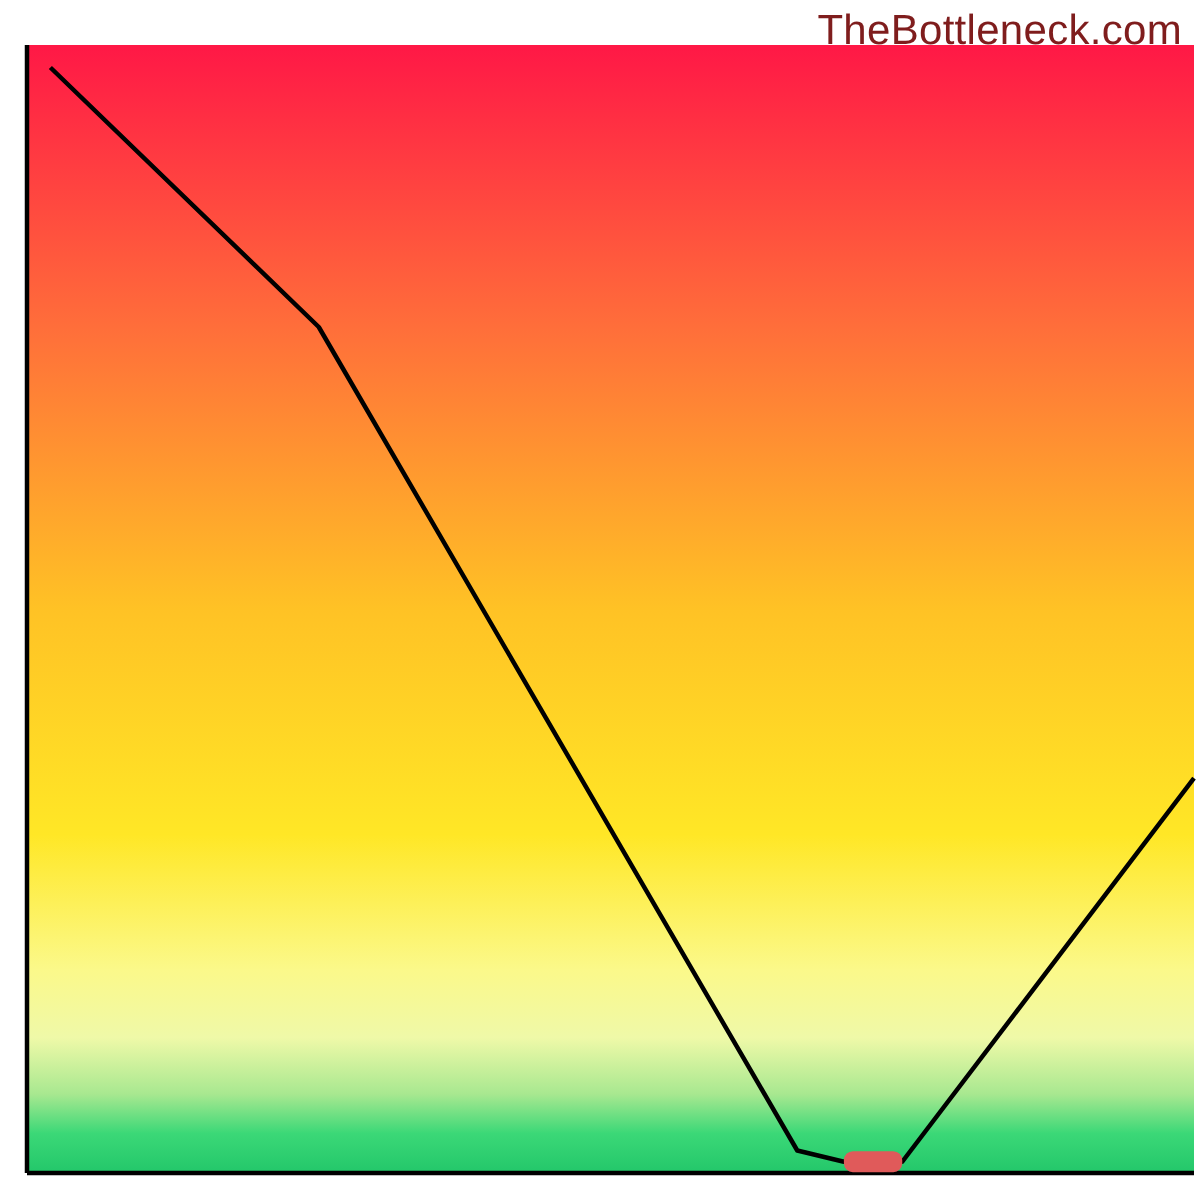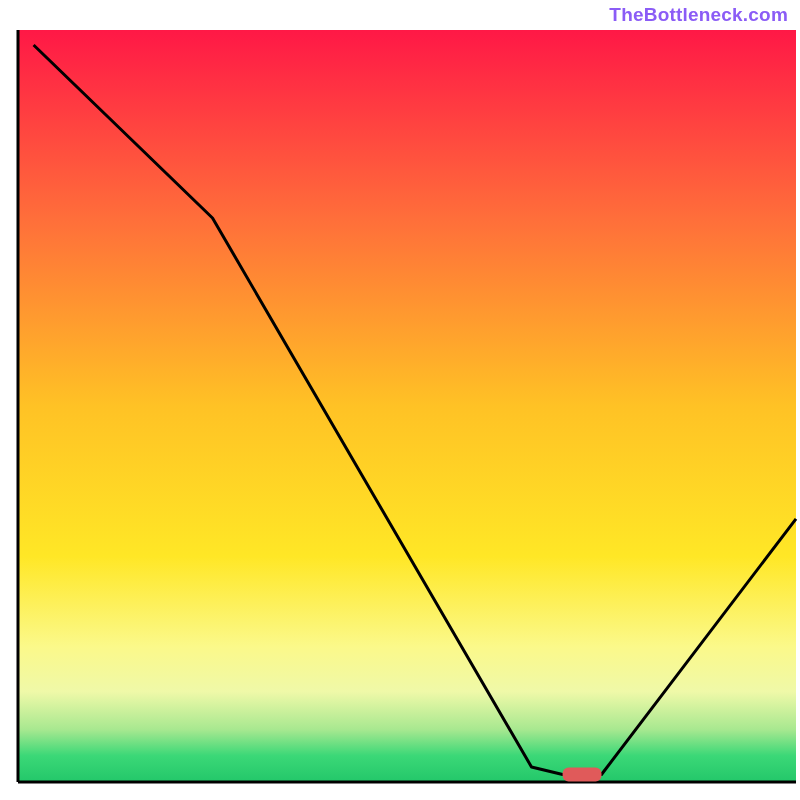--- a/index.html
+++ b/index.html
@@ -8,23 +8,23 @@
     width: 800px;
     height: 800px;
     background: #ffffff;
     font-family: Arial, Helvetica, sans-serif;
     overflow: hidden;
   }
   .watermark {
     position: absolute;
     top: 4px;
     right: 12px;
-    font-size: 19px;
-    font-weight: 700;
-    color: #8b5cf6;
+    font-size: 28px;
+    font-weight: 400;
+    color: #7f1d1d;
     letter-spacing: 0.2px;
     z-index: 5;
   }
   svg { display: block; }
 </style>
 </head>
 <body>
 
 <div class="watermark">TheBottleneck.com</div>
 

